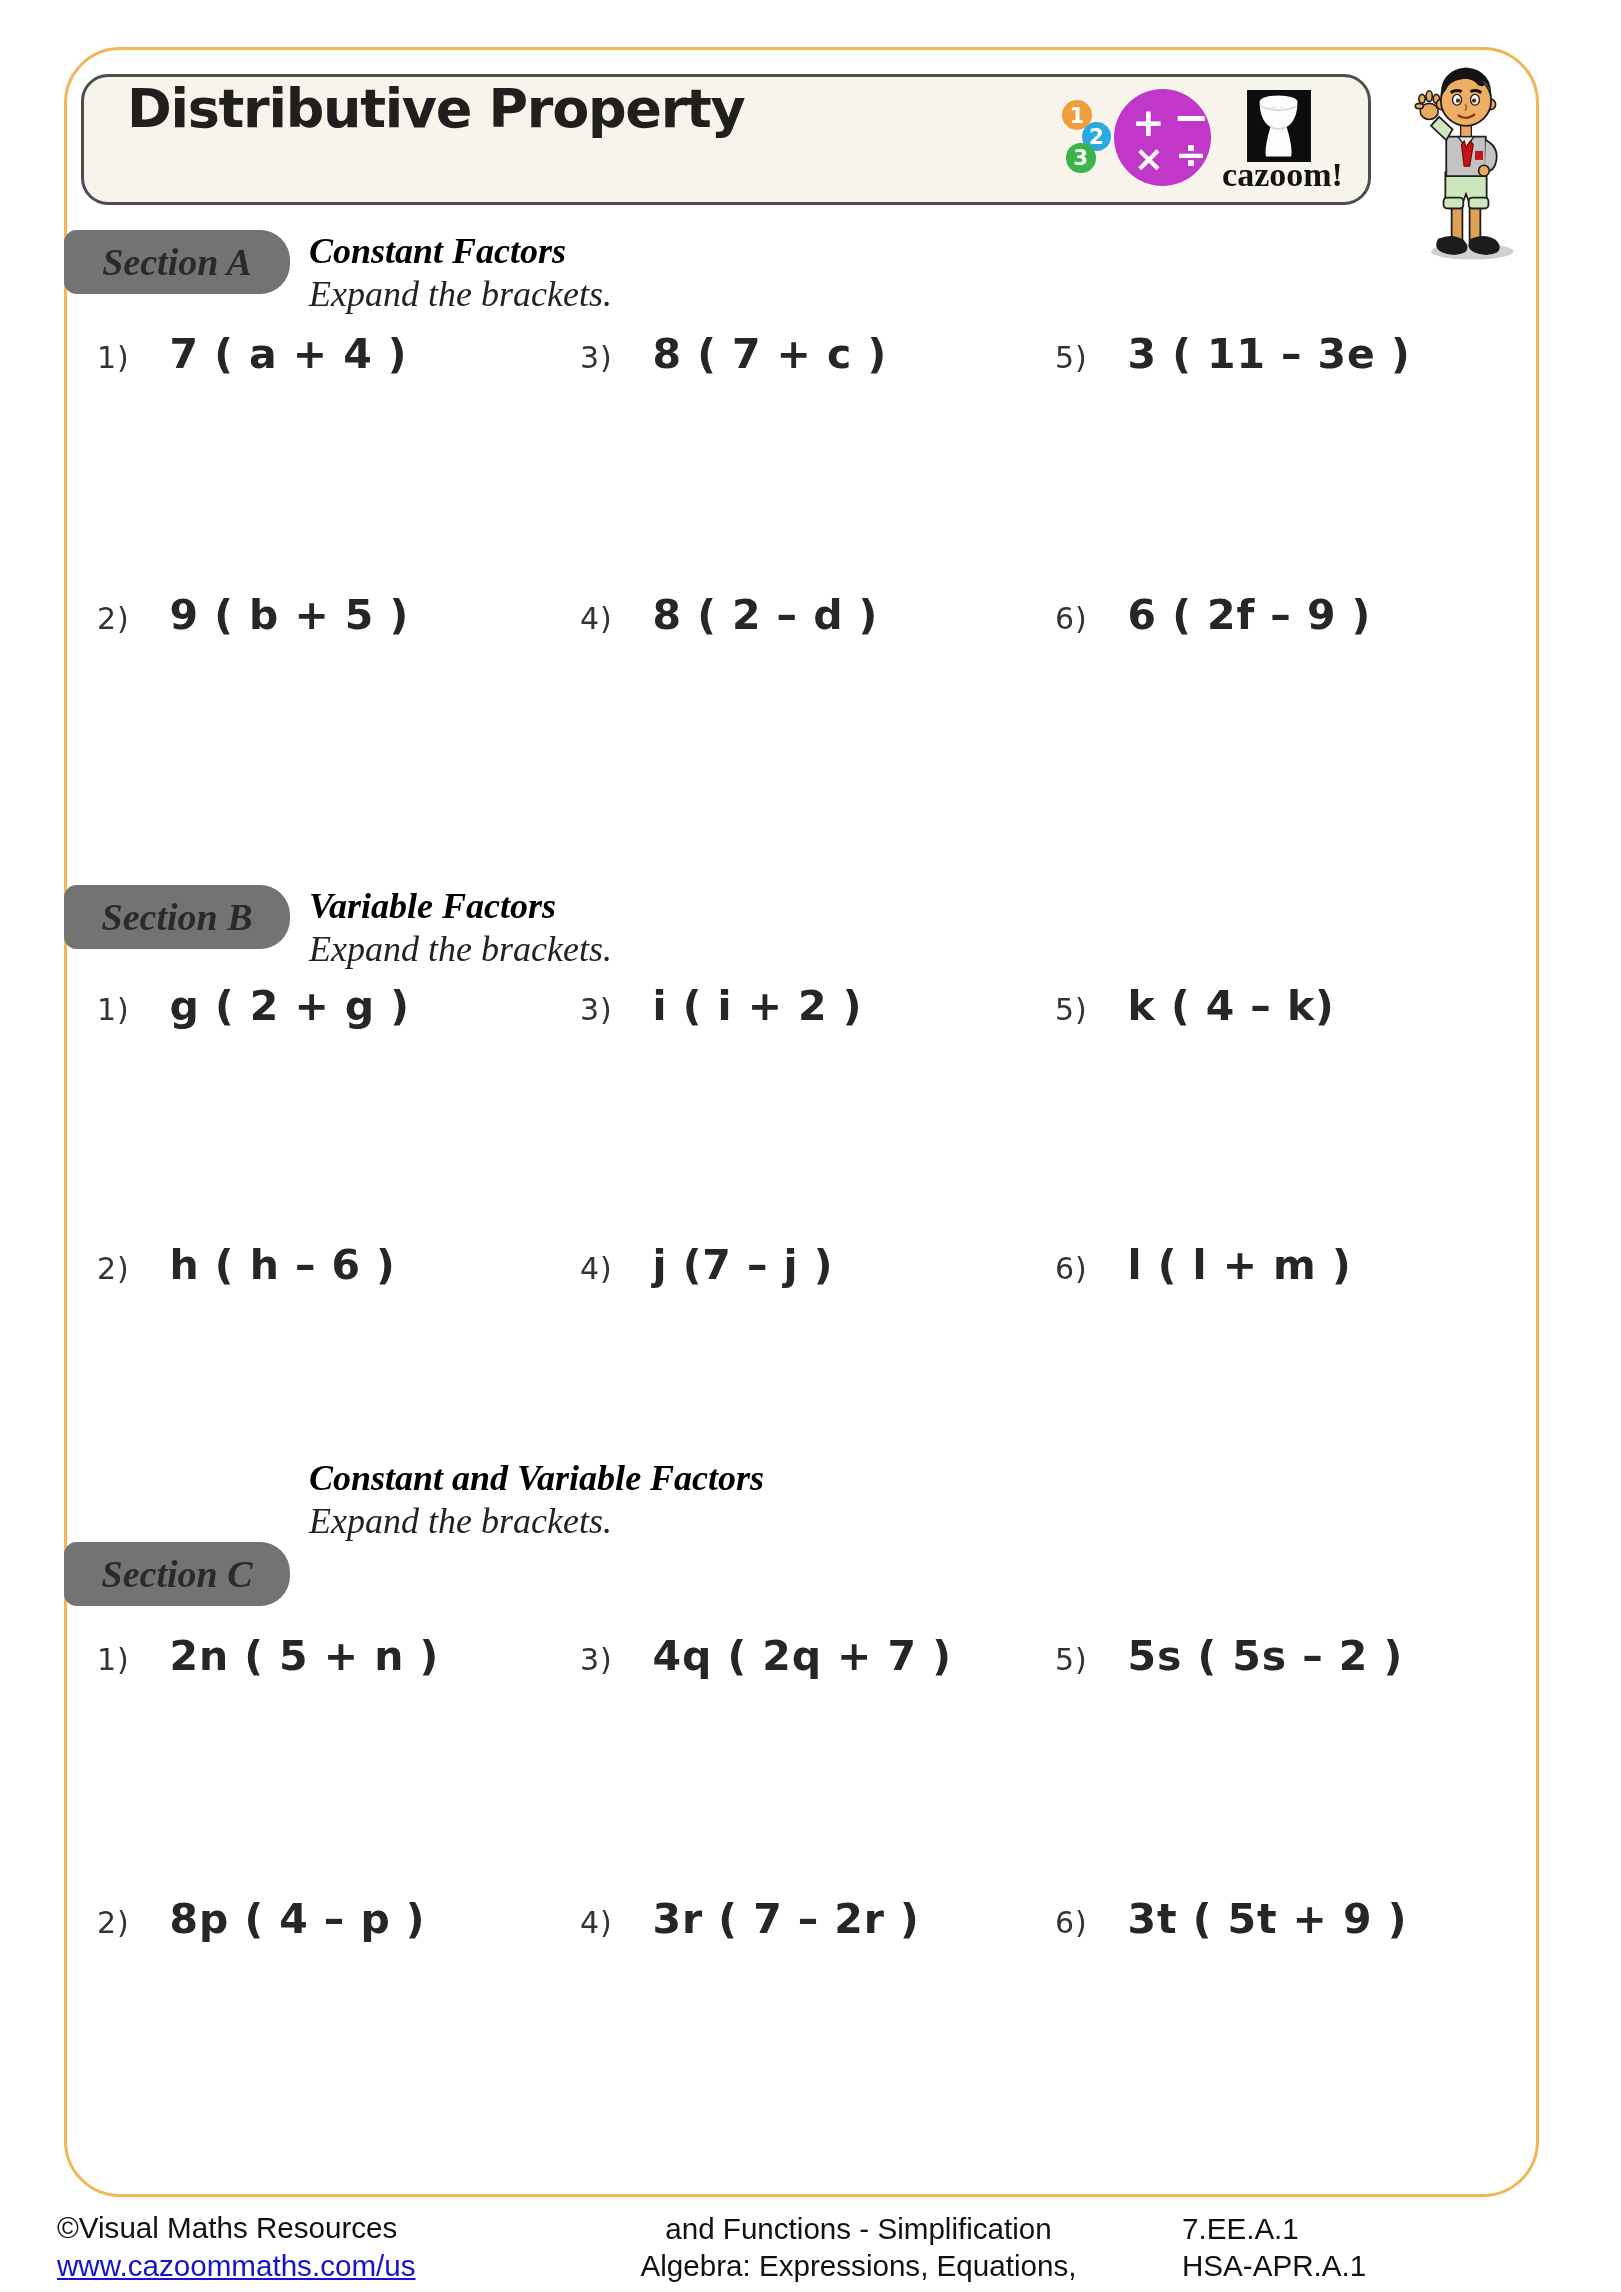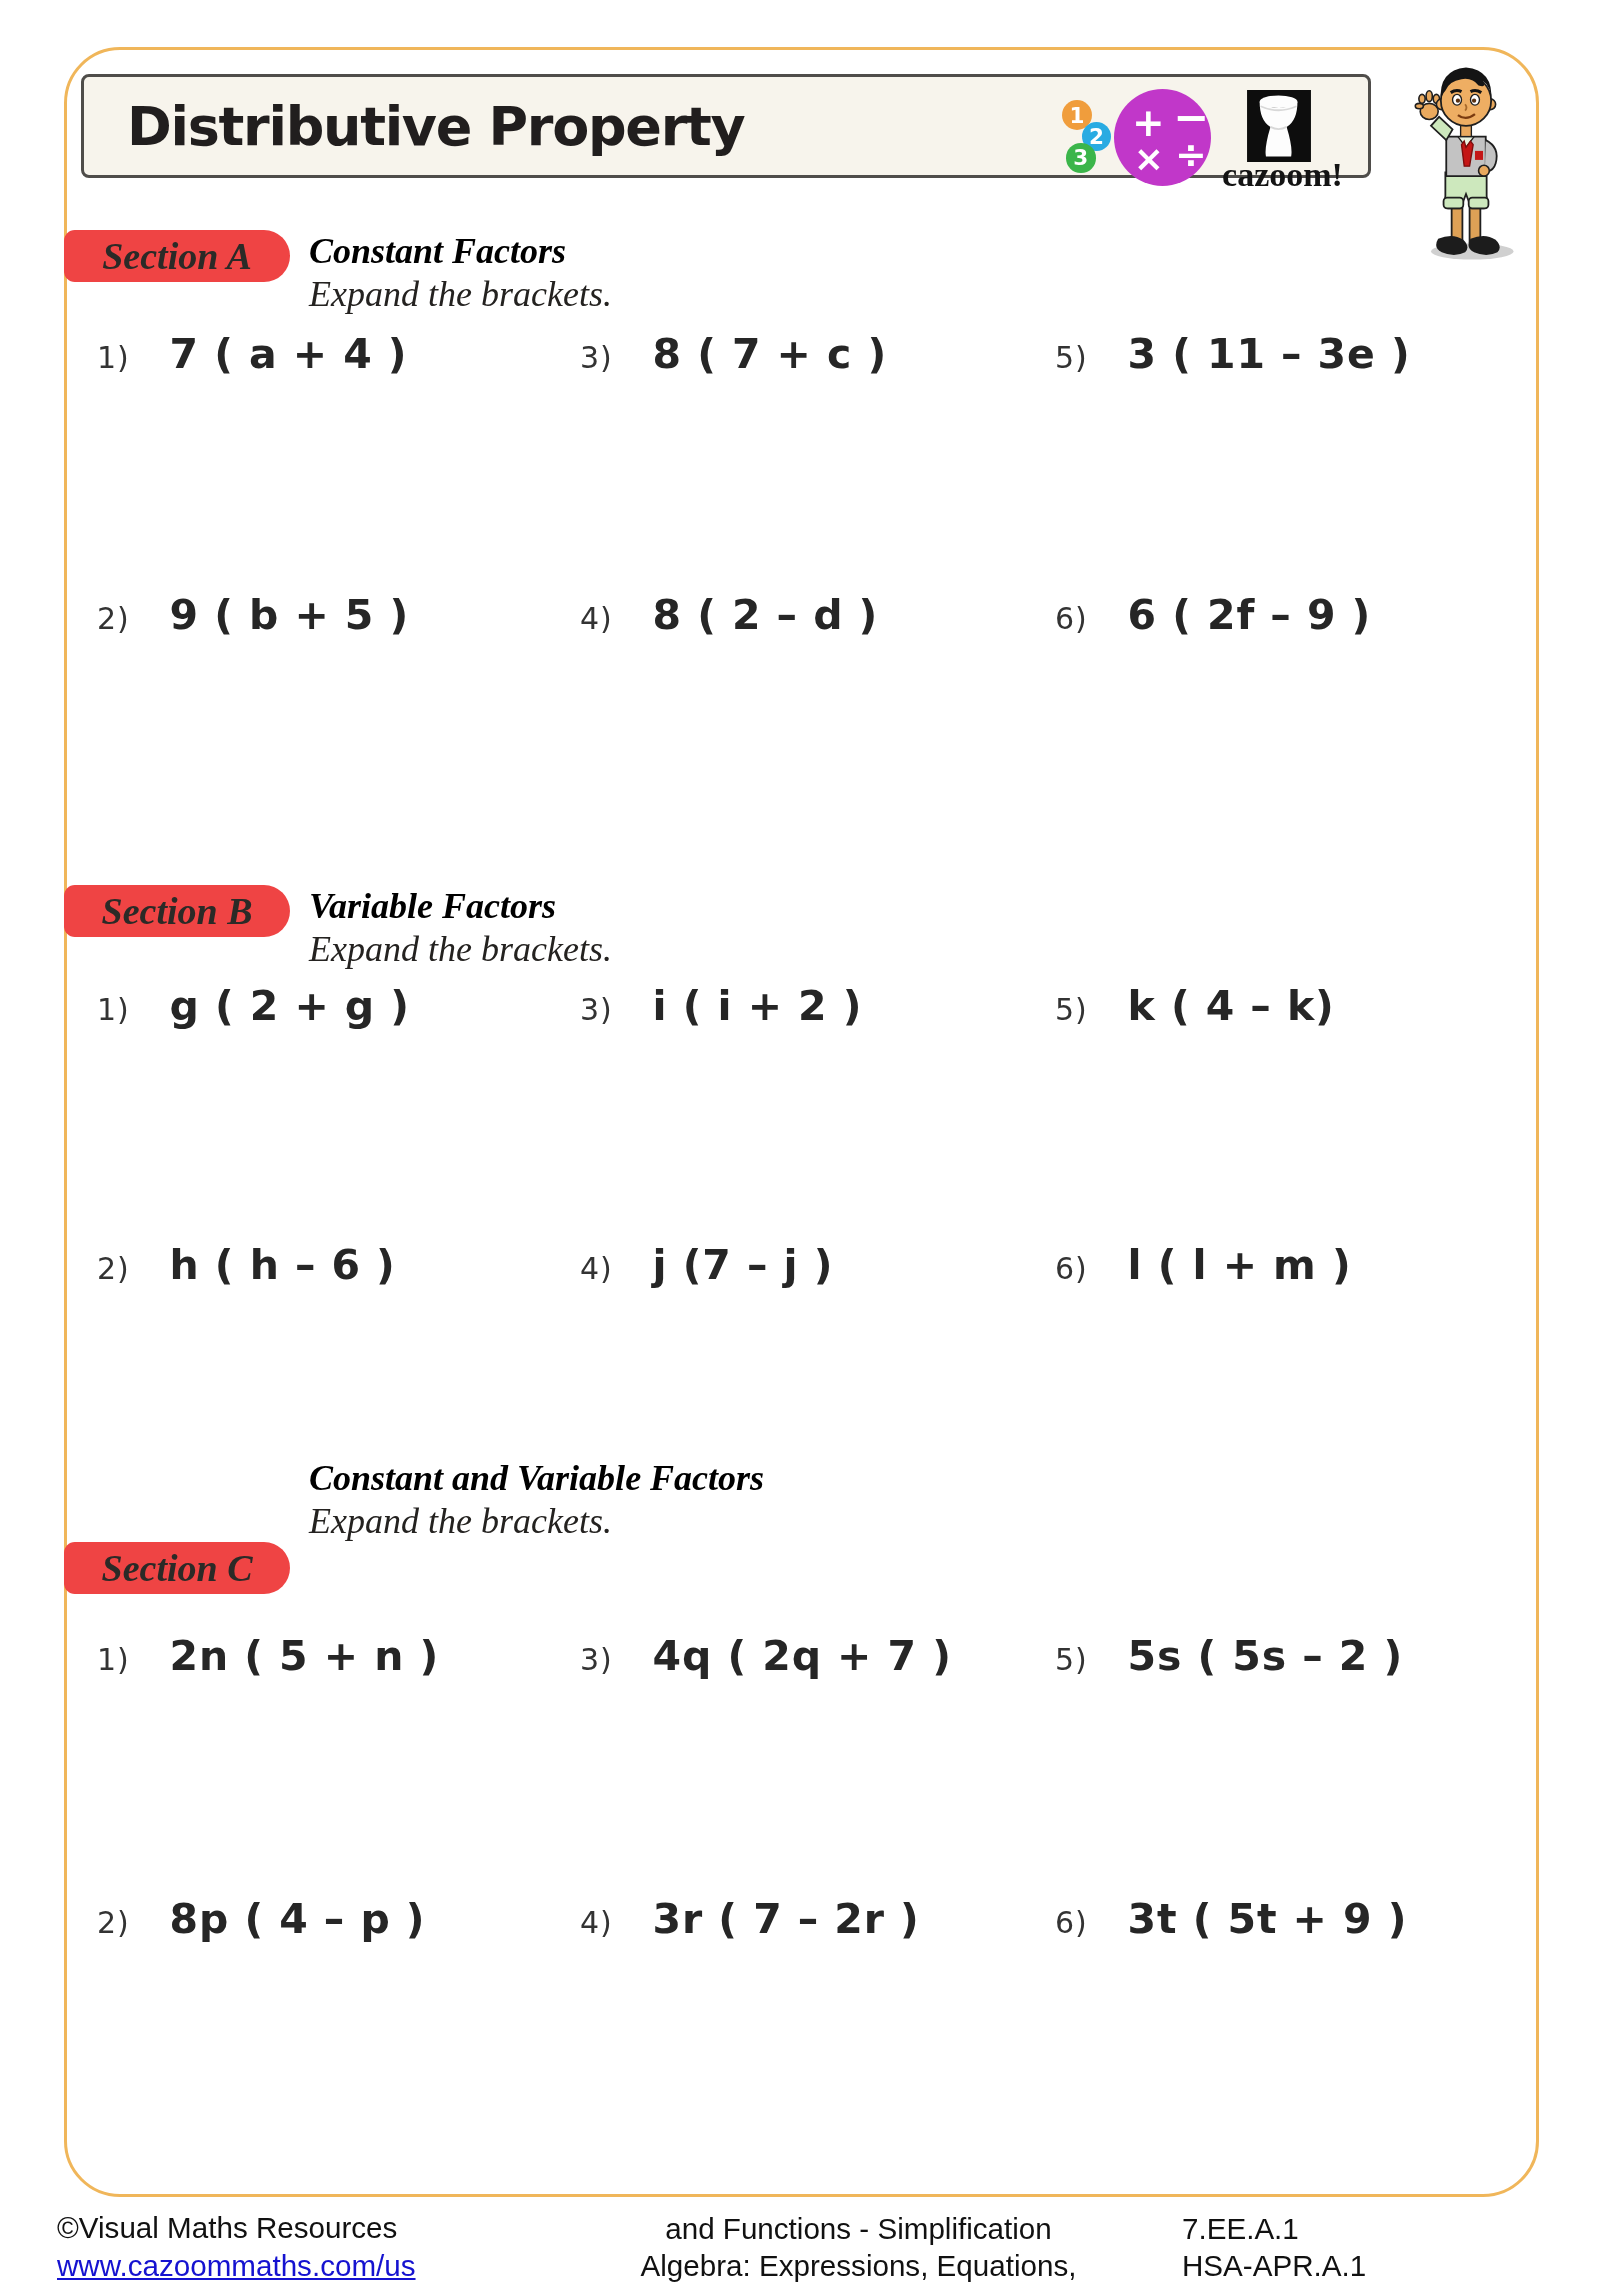--- a/index.html
+++ b/index.html
@@ -1,44 +1,44 @@
 <!DOCTYPE html>
 <html style="font-size:14.3px"><head>
 <meta charset="utf-8">
 <style>
   html,body{margin:0;padding:0;background:#ffffff;}
   .page{position:relative;width:1622px;height:2293px;background:#ffffff;overflow:hidden;
         font-family:"Liberation Sans",sans-serif;color:#262626;}
   .page-border{position:absolute;left:64px;top:47px;width:1469px;height:2144px;
         border:3.6px solid #f0b65a;border-radius:56px;background:#ffffff;}
   
-  .title-bar{position:absolute;left:81px;top:74px;width:1290px;height:104px;
-        background:#f7f4ec;border:3.6px solid #4f4d4a;border-radius:8px;
-        display:flex;align-items:center;box-sizing:border-box;}
+  .title-bar{position:absolute;left:81px;top:74px;width:1290px;height:131px;
+        background:#f7f4ec;border:3.6px solid #4f4d4a;border-radius:27px;
+        display:flex;align-items:flex-start;box-sizing:border-box;}
   .title-bar h1{margin:0 0 0 43px;font-size:54px;font-weight:700;letter-spacing:-1.3px;
         color:#211e1e;font-family:"DejaVu Sans","Liberation Sans",sans-serif;}
   .badge{position:absolute;border-radius:50%;display:flex;align-items:center;justify-content:center;
         color:#fff;font-weight:700;font-size:21.5px;font-family:"DejaVu Sans",sans-serif;}
   .badge1{left:1062px;top:100px;width:30px;height:30px;background:#f09d3c;}
   .badge2{left:1082px;top:122px;width:29px;height:29px;background:#29abe2;}
   .badge3{left:1066px;top:143px;width:29.6px;height:29.6px;background:#3bb54a;}
   .math-circle{position:absolute;left:1114px;top:89px;width:97px;height:97px;border-radius:50%;
         background:#c137c9;}
   .math-circle span{position:absolute;color:#ffffff;font-weight:700;
         font-family:"DejaVu Sans",sans-serif;line-height:1;}
   .sym-plus{left:18px;top:14.3px;font-size:39px;}
   .sym-minus{left:59px;top:7.2px;font-size:43px;}
   .sym-times{left:19.7px;top:52px;font-size:36px;}
   .sym-divide{left:61px;top:47px;font-size:38px;}
   .drum-box{position:absolute;left:1247px;top:90px;}
   .cazoom-text{position:absolute;left:1211px;top:156px;width:143px;text-align:center;
         font-family:"Liberation Serif",serif;font-weight:700;font-size:34px;color:#141414;}
   .mascot{position:absolute;left:1404px;top:54px;}
   
-  .pill{position:absolute;left:64px;width:226px;height:52px;background:#ef4444;
+  .pill{position:absolute;left:64px;width:226px;height:64px;background:#737373;
         border-radius:12.5px 30px 30px 12.5px;display:flex;align-items:center;justify-content:center;}
   .pill span{font-family:"Liberation Serif",serif;font-style:italic;font-weight:700;
         font-size:38px;color:#2b2a27;}
   .sec-head{position:absolute;left:309px;}
   .sec-head .h1{font-family:"Liberation Serif",serif;font-style:italic;font-weight:700;
         font-size:36px;color:#000000;line-height:1;}
   .sec-head .h2{font-family:"Liberation Serif",serif;font-style:italic;font-weight:400;
         font-size:36px;color:#242220;line-height:1;margin-top:7.2px;}
   .prob{position:absolute;display:flex;align-items:baseline;}
   .prob .num{font-size:30px;font-weight:400;color:#333;letter-spacing:0.9px;

